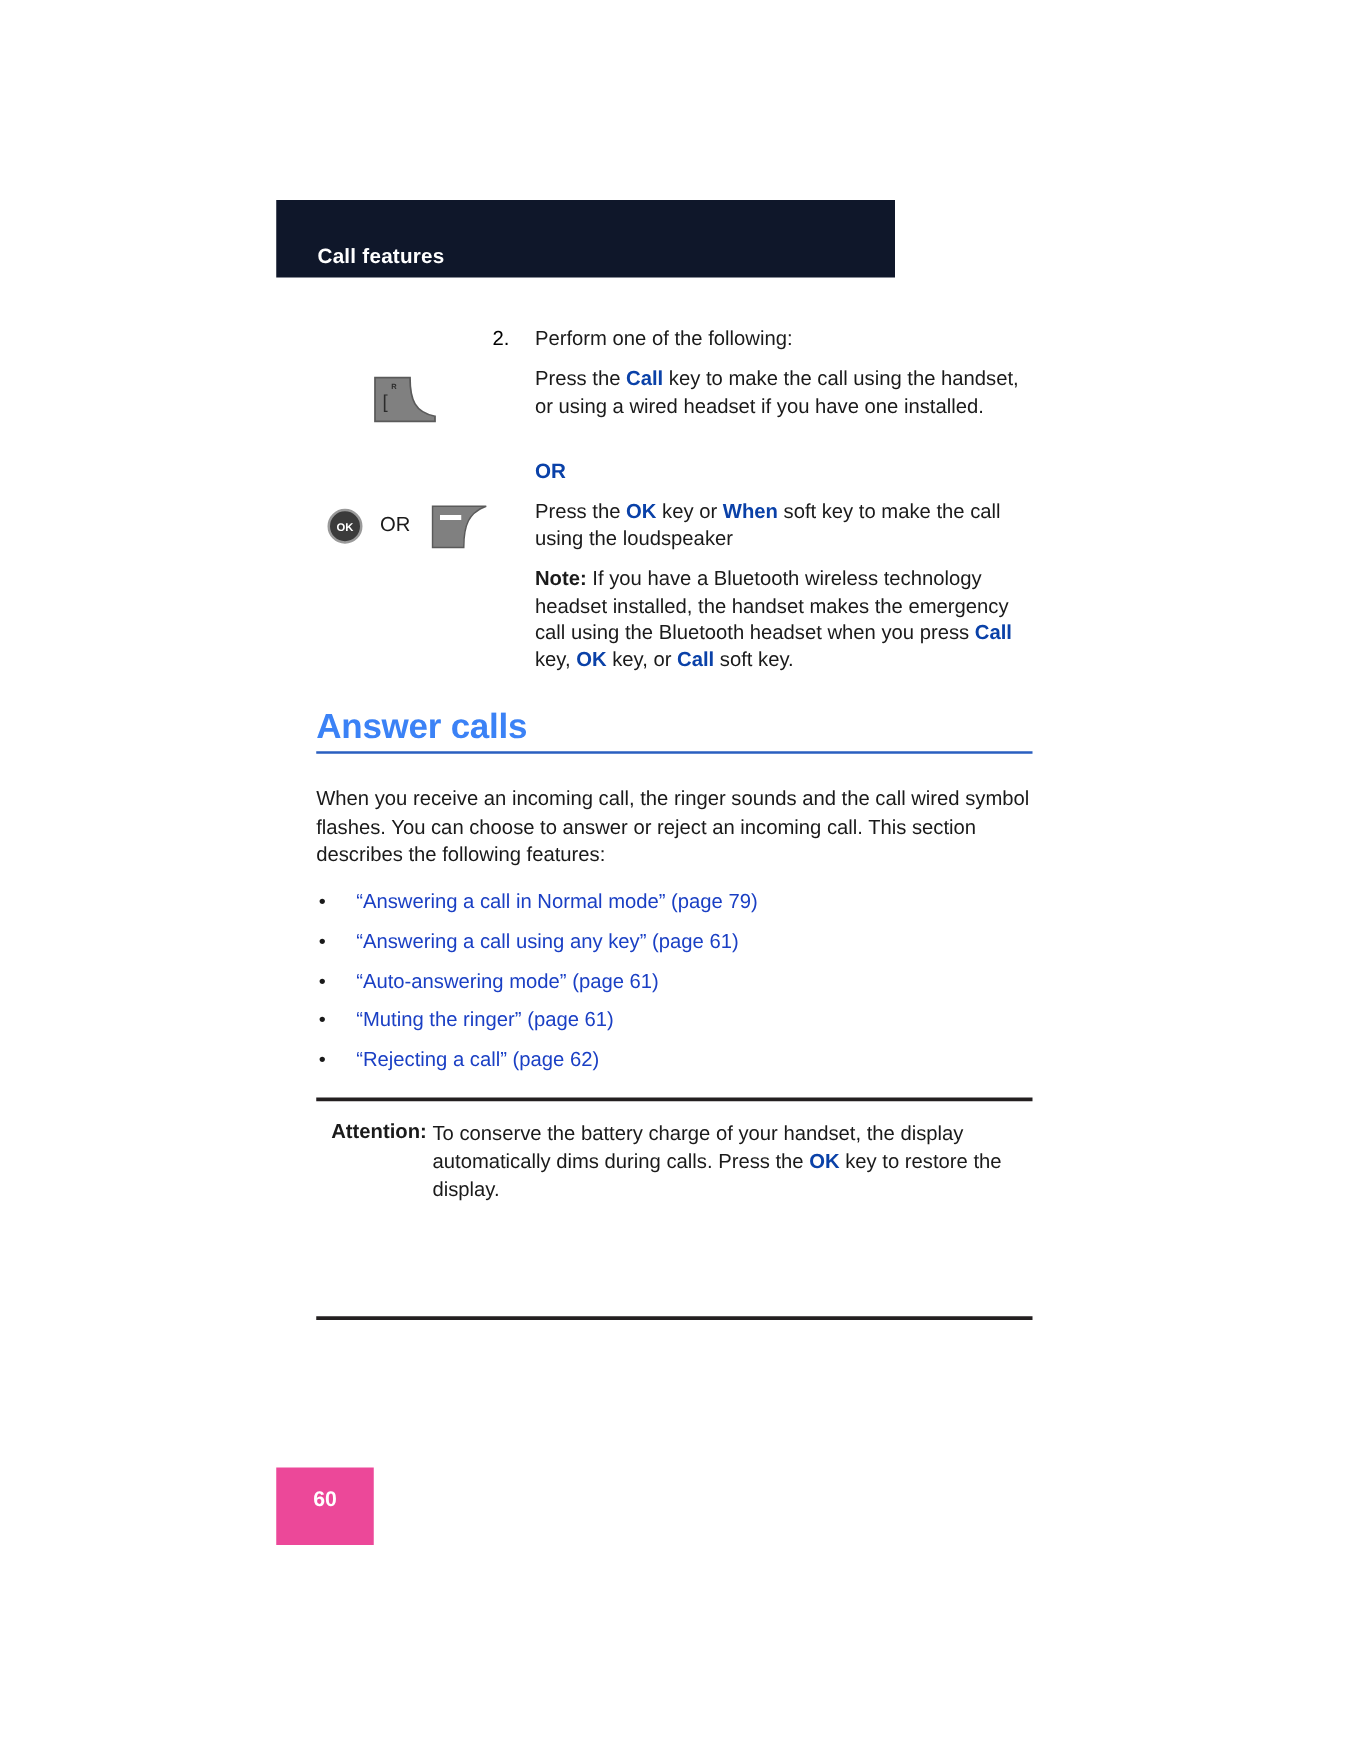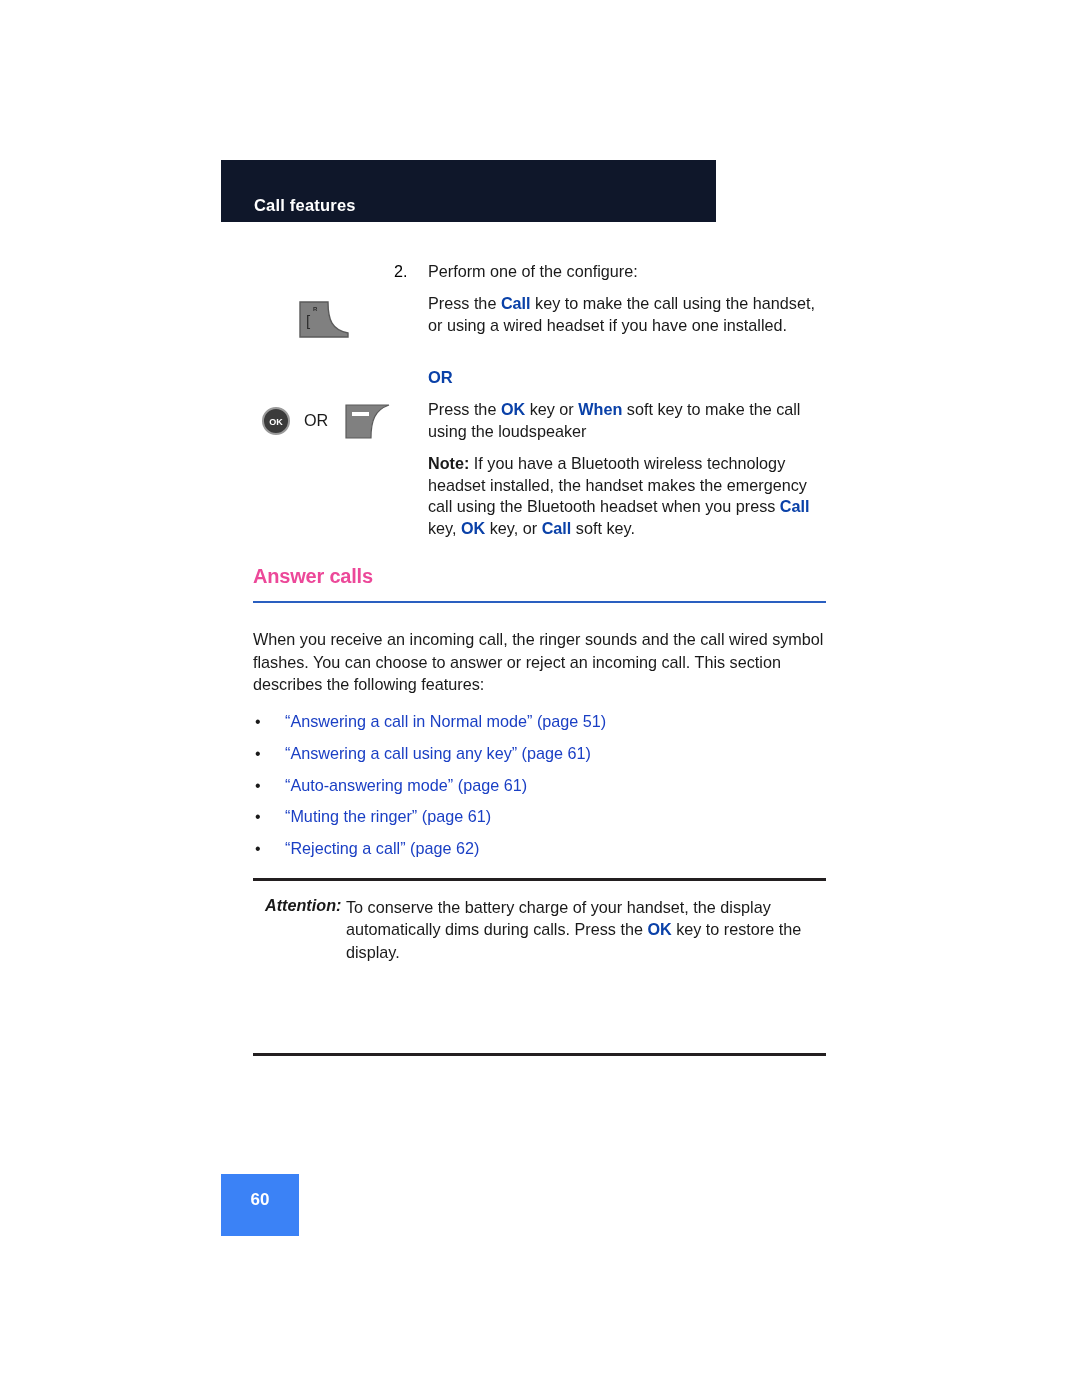--- a/index.html
+++ b/index.html
@@ -97,23 +97,23 @@
     top: 404px;
     width: 45px;
     height: 36px;
   }
 
   
   .section-heading {
     position: absolute;
     left: 253px;
     top: 565px;
-    font-size: 20px;
-    font-weight: bold;
-    color: #ec4899;
+    font-size: 28px;
+    font-weight: bold;
+    color: #3b82f6;
     letter-spacing: -0.2px;
   }
   .heading-rule {
     position: absolute;
     left: 253px;
     top: 601px;
     width: 573px;
     height: 2px;
     background: #2a5fc0;
   }
@@ -172,63 +172,62 @@
     width: 573px;
     height: 3px;
     background: #231f20;
   }
   .attention-label {
     position: absolute;
     left: 265px;
     top: 896px;
     font-size: 16.2px;
     font-weight: bold;
-    font-style: italic;
     color: #1a1a1a;
   }
   .attention-body {
     position: absolute;
     left: 346px;
     top: 896px;
     width: 470px;
     font-size: 16.2px;
     line-height: 22.4px;
     color: #1a1a1a;
   }
   .attention-body p { margin: 0; }
 
   
   .page-box {
     position: absolute;
     left: 221px;
     top: 1174px;
     width: 78px;
     height: 62px;
-    background: #3b82f6;
+    background: #ec4899;
   }
   .page-box .page-num {
     position: absolute;
     left: 0;
     right: 0;
     top: 16px;
     text-align: center;
     color: #ffffff;
     font-size: 17px;
     font-weight: bold;
   }
 </style>
 </head>
 <body>
 
 <div class="header-bar">
   <div class="header-title">Call features</div>
 </div>
 
 <div class="step-num">2.</div>
-<div class="text-col step-text">Perform one of the configure:</div>
+<div class="text-col step-text">Perform one of the following:</div>
 
 <div class="icon-callkey">
   <svg width="52" height="40" viewBox="0 0 52 40" xmlns="http://www.w3.org/2000/svg">
     <path d="M2 2 H30 C30 20 34 30 50 33 L50 37 H2 Z" fill="#808080" stroke="#5a5a5a" stroke-width="1.4"></path>
     <text x="15" y="11" font-family="Liberation Sans, sans-serif" font-size="6" font-weight="bold" fill="#2b2b2b">R</text>
     <text x="8" y="26" font-family="Liberation Sans, sans-serif" font-size="15" fill="#2b2b2b">[</text>
   </svg>
 </div>
 
 <div class="text-col para-call">
@@ -262,21 +261,21 @@
 </div>
 
 <div class="section-heading">Answer calls</div>
 <div class="heading-rule"></div>
 
 <div class="intro-para">When you receive an incoming call, the ringer sounds and the call wired symbol flashes. You can choose to answer or reject an incoming call. This section describes the following features:</div>
 
 <div class="bullet-list">
   <div class="bullet-row">
     <span class="dot">•</span>
-    <span class="bullet-text">“Answering a call in Normal mode” (page 51)</span>
+    <span class="bullet-text">“Answering a call in Normal mode” (page 79)</span>
   </div>
   <div class="bullet-row">
     <span class="dot">•</span>
     <span class="bullet-text">“Answering a call using any key” (page 61)</span>
   </div>
   <div class="bullet-row">
     <span class="dot">•</span>
     <span class="bullet-text">“Auto-answering mode” (page 61)</span>
   </div>
   <div class="bullet-row">

